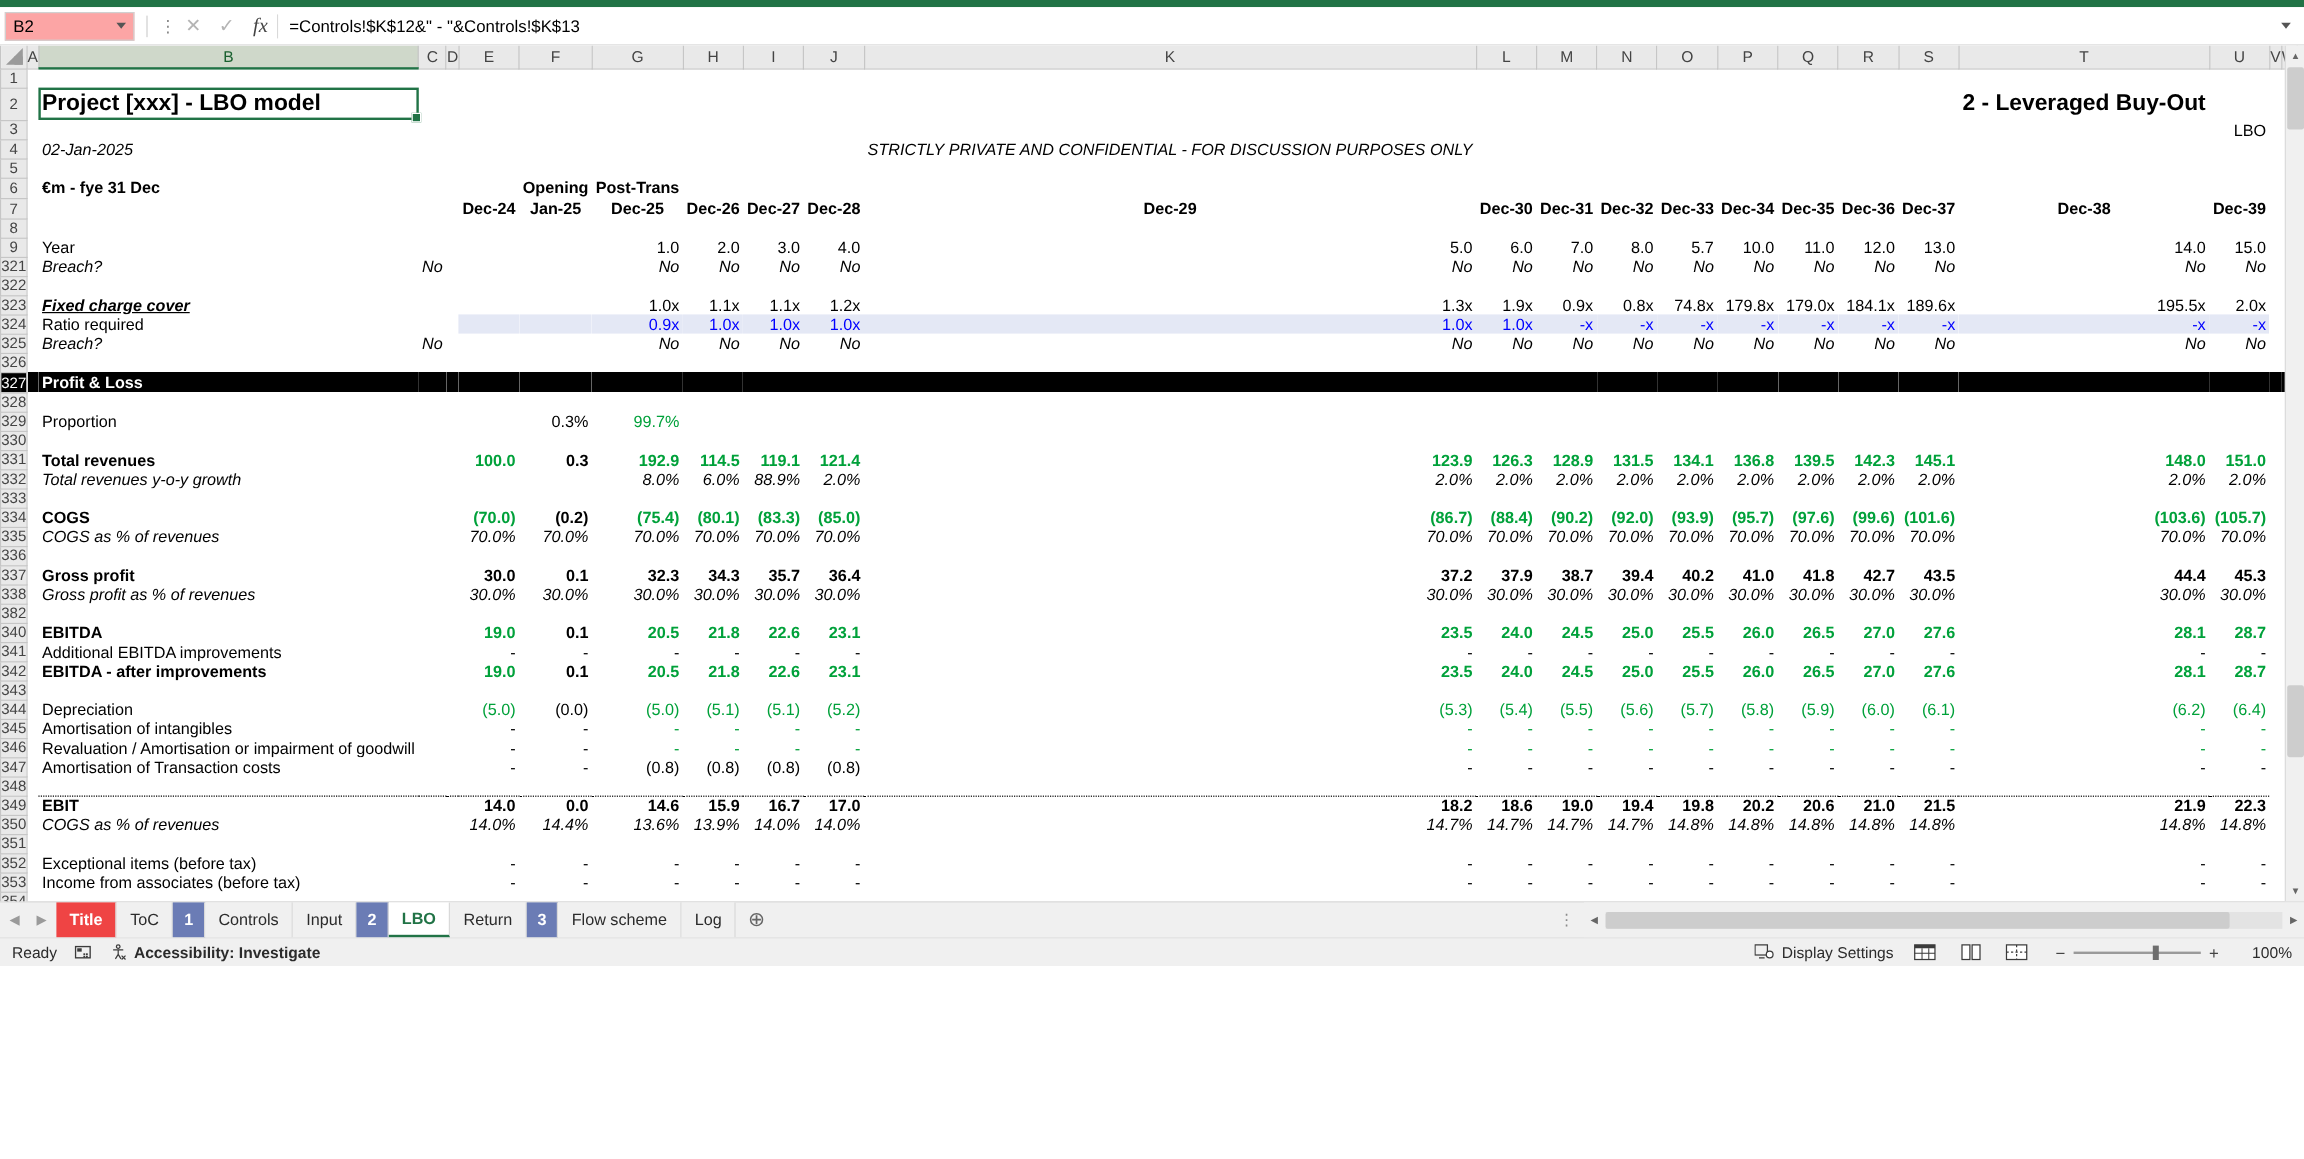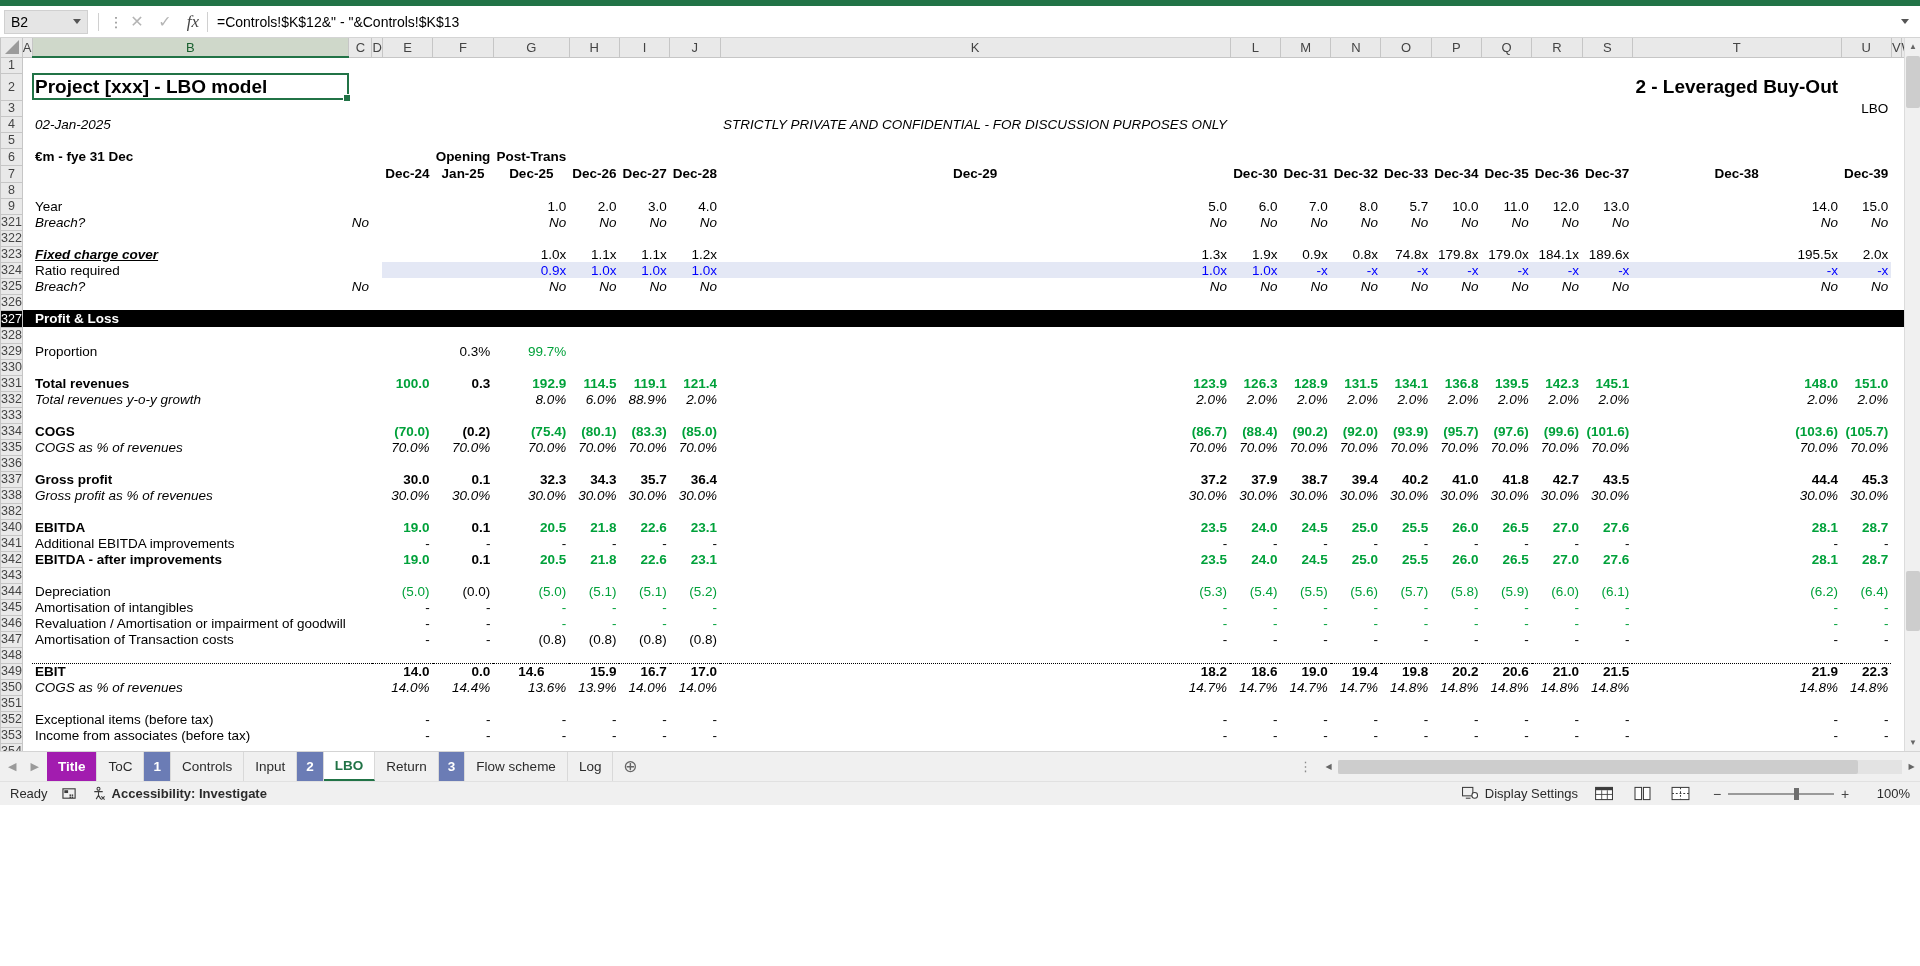--- a/index.html
+++ b/index.html
@@ -12,21 +12,21 @@
   
   #green-strip{height:6px;background:#217346;width:100%;}
 
   
   #formula-bar{
     height:32px;display:flex;align-items:center;
     background:#fff;border-bottom:1px solid #d4d4d4;
     padding:0 4px;
   }
   #namebox{
-    width:84px;height:24px;border:1px solid #d0d0d0;background:#e5e5e5;
+    width:108px;height:24px;border:1px solid #d0d0d0;background:#fca5a5;
     display:flex;align-items:center;padding:0 6px;font-size:14px;color:#000;
     position:relative;
   }
   #namebox .nbtext{flex:1;}
   .caret-dn{
     width:0;height:0;border-left:4px solid transparent;border-right:4px solid transparent;
     border-top:5px solid #555;
   }
   #nb-sep{width:1px;height:18px;background:#d0d0d0;margin:0 10px;}
   .vdots{width:14px;text-align:center;color:#888;font-size:14px;line-height:1;}
@@ -104,21 +104,21 @@
     border-top:1px solid #d4d4d4;
   }
   #tabnav{display:flex;align-items:center;padding:0 8px;gap:14px;color:#9a9a9a;font-size:11px;}
   .tabs{display:flex;align-items:stretch;}
   .tab{
     display:flex;align-items:center;padding:0 11px;font-size:13.5px;color:#2b2b2b;
     border-right:1px solid #d9d9d9;background:#f0f0f0;cursor:default;
   }
   .tab.num{background:#6b7cb5;color:#fff;font-weight:bold;padding:0 9px;}
   .tab.active{background:#fff;color:#217346;font-weight:bold;border-bottom:2px solid #217346;}
-  .tab.titletab{background:#a21caf;color:#fff;font-weight:bold;}
+  .tab.titletab{background:#ef4444;color:#fff;font-weight:bold;}
   #addsheet{display:flex;align-items:center;justify-content:center;width:34px;color:#666;font-size:17px;}
   #tabbar-spacer{flex:1;}
   .vdot3{display:flex;align-items:center;color:#8a8a8a;font-size:13px;padding:0 8px;}
   
   #hscroll{display:flex;align-items:center;width:600px;background:#f0f0f0;}
   .hsbtn{width:17px;height:16px;display:flex;align-items:center;justify-content:center;color:#666;font-size:8px;}
   #htrack{flex:1;height:14px;background:#e3e3e3;position:relative;margin:0 1px;}
   #hthumb{position:absolute;left:0;top:0;width:520px;height:14px;background:#cdcdcd;border-radius:2px;}
 
   
@@ -1214,21 +1214,21 @@
           <td class="cell"></td>
         </tr>
         <tr style="height: 16px;">
           <td class="rowhdr">349</td>
           <td class="cell"></td>
           <td class="cell l b bt-dot" style="border-top: 1px dotted rgb(0, 0, 0);">EBIT</td>
           <td class="cell bl-solid bt-dot" style="border-top: 1px dotted rgb(0, 0, 0);"></td>
           <td class="cell bt-dot" style="border-top: 1px dotted rgb(0, 0, 0);"></td>
           <td class="cell r b bt-dot" style="border-top: 1px dotted rgb(0, 0, 0);">14.0</td>
           <td class="cell r b bl-dash bt-dot" style="border-top: 1px dotted rgb(0, 0, 0);">0.0</td>
-          <td class="cell r b bl-dash bt-dot" style="border-top: 1px dotted rgb(0, 0, 0); text-align: center;">14.6</td>
+          <td class="cell r b bl-dash bt-dot" style="border-top: 1px dotted rgb(0, 0, 0);">14.6</td>
           <td class="cell r b bt-dot" style="border-top: 1px dotted rgb(0, 0, 0);">15.9</td>
           <td class="cell r b bt-dot" style="border-top: 1px dotted rgb(0, 0, 0);">16.7</td>
           <td class="cell r b bt-dot" style="border-top: 1px dotted rgb(0, 0, 0);">17.0</td>
           <td class="cell r b bt-dot" style="border-top: 1px dotted rgb(0, 0, 0);">18.2</td>
           <td class="cell r b bt-dot" style="border-top: 1px dotted rgb(0, 0, 0);">18.6</td>
           <td class="cell r b bt-dot" style="border-top: 1px dotted rgb(0, 0, 0);">19.0</td>
           <td class="cell r b bt-dot" style="border-top: 1px dotted rgb(0, 0, 0);">19.4</td>
           <td class="cell r b bt-dot" style="border-top: 1px dotted rgb(0, 0, 0);">19.8</td>
           <td class="cell r b bt-dot" style="border-top: 1px dotted rgb(0, 0, 0);">20.2</td>
           <td class="cell r b bt-dot" style="border-top: 1px dotted rgb(0, 0, 0);">20.6</td>

